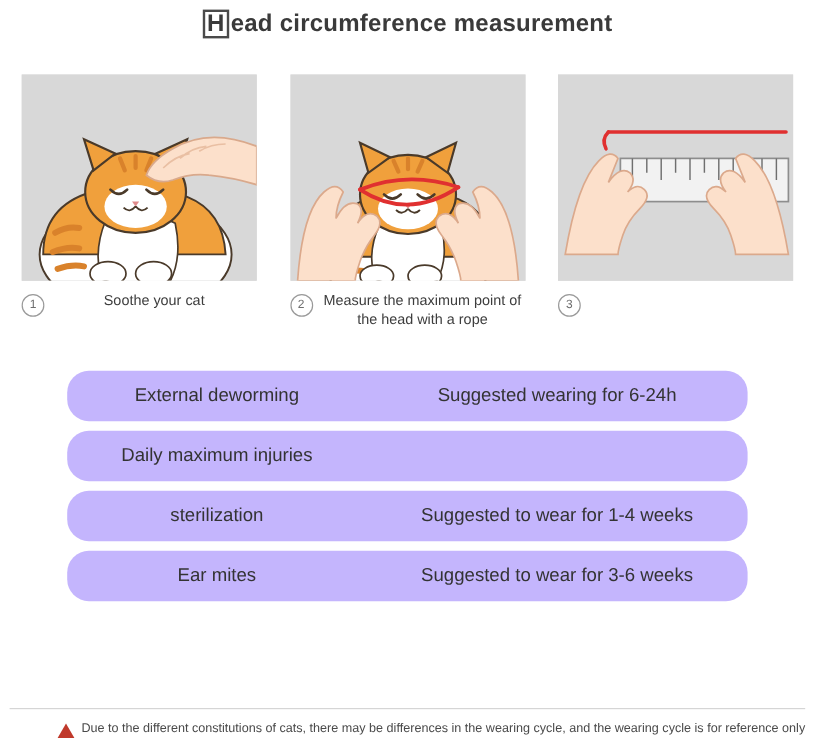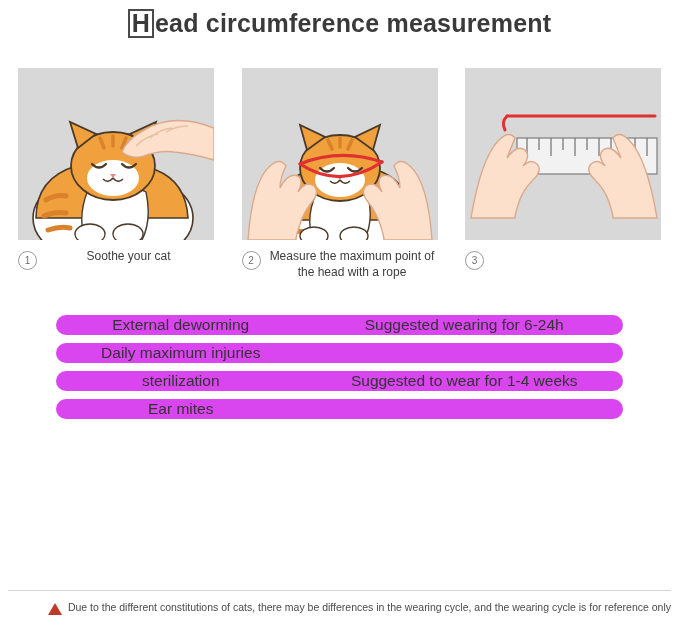--- a/index.html
+++ b/index.html
@@ -18,21 +18,21 @@
   .page {
     width: 679px;
     height: 625px;
     position: relative;
     box-sizing: border-box;
   }
 
   
   .title {
     text-align: center;
-    font-size: 25px;
+    font-size: 20px;
     font-weight: bold;
     color: #3a3a3a;
     letter-spacing: 0.2px;
     padding-top: 8px;
     line-height: 1.2;
   }
   .title .first-letter {
     display: inline-block;
     border: 2px solid #4a4a4a;
     padding: 0 2px;
@@ -86,23 +86,23 @@
     text-align: center;
     flex: 1;
   }
 
   
   .table {
     margin: 34px 56px 0 56px;
   }
   .trow {
     display: flex;
-    background: #d946ef;
+    background: #c4b5fd;
     border-radius: 18px;
-    height: 20px;
+    height: 42px;
     align-items: center;
     margin-bottom: 8px;
   }
   .tcell {
     font-size: 15.5px;
     color: #333333;
     text-align: center;
   }
   .tcell.left { width: 44%; }
   .tcell.right { width: 56%; }
@@ -272,20 +272,21 @@
     </div>
     <div class="trow">
       <div class="tcell left">Daily maximum injuries</div>
     </div>
     <div class="trow">
       <div class="tcell left">sterilization</div>
       <div class="tcell right">Suggested to wear for 1-4 weeks</div>
     </div>
     <div class="trow">
       <div class="tcell left">Ear mites</div>
+      <div class="tcell right">Suggested to wear for 3-6 weeks</div>
     </div>
   </div>
 
   <div class="divider"></div>
   <div class="footnote">
     <div class="warn-icon"></div>
     <div class="footnote-text">Due to the different constitutions of cats, there may be differences in the wearing cycle, and the wearing cycle is for reference only</div>
   </div>
 
 </div>

